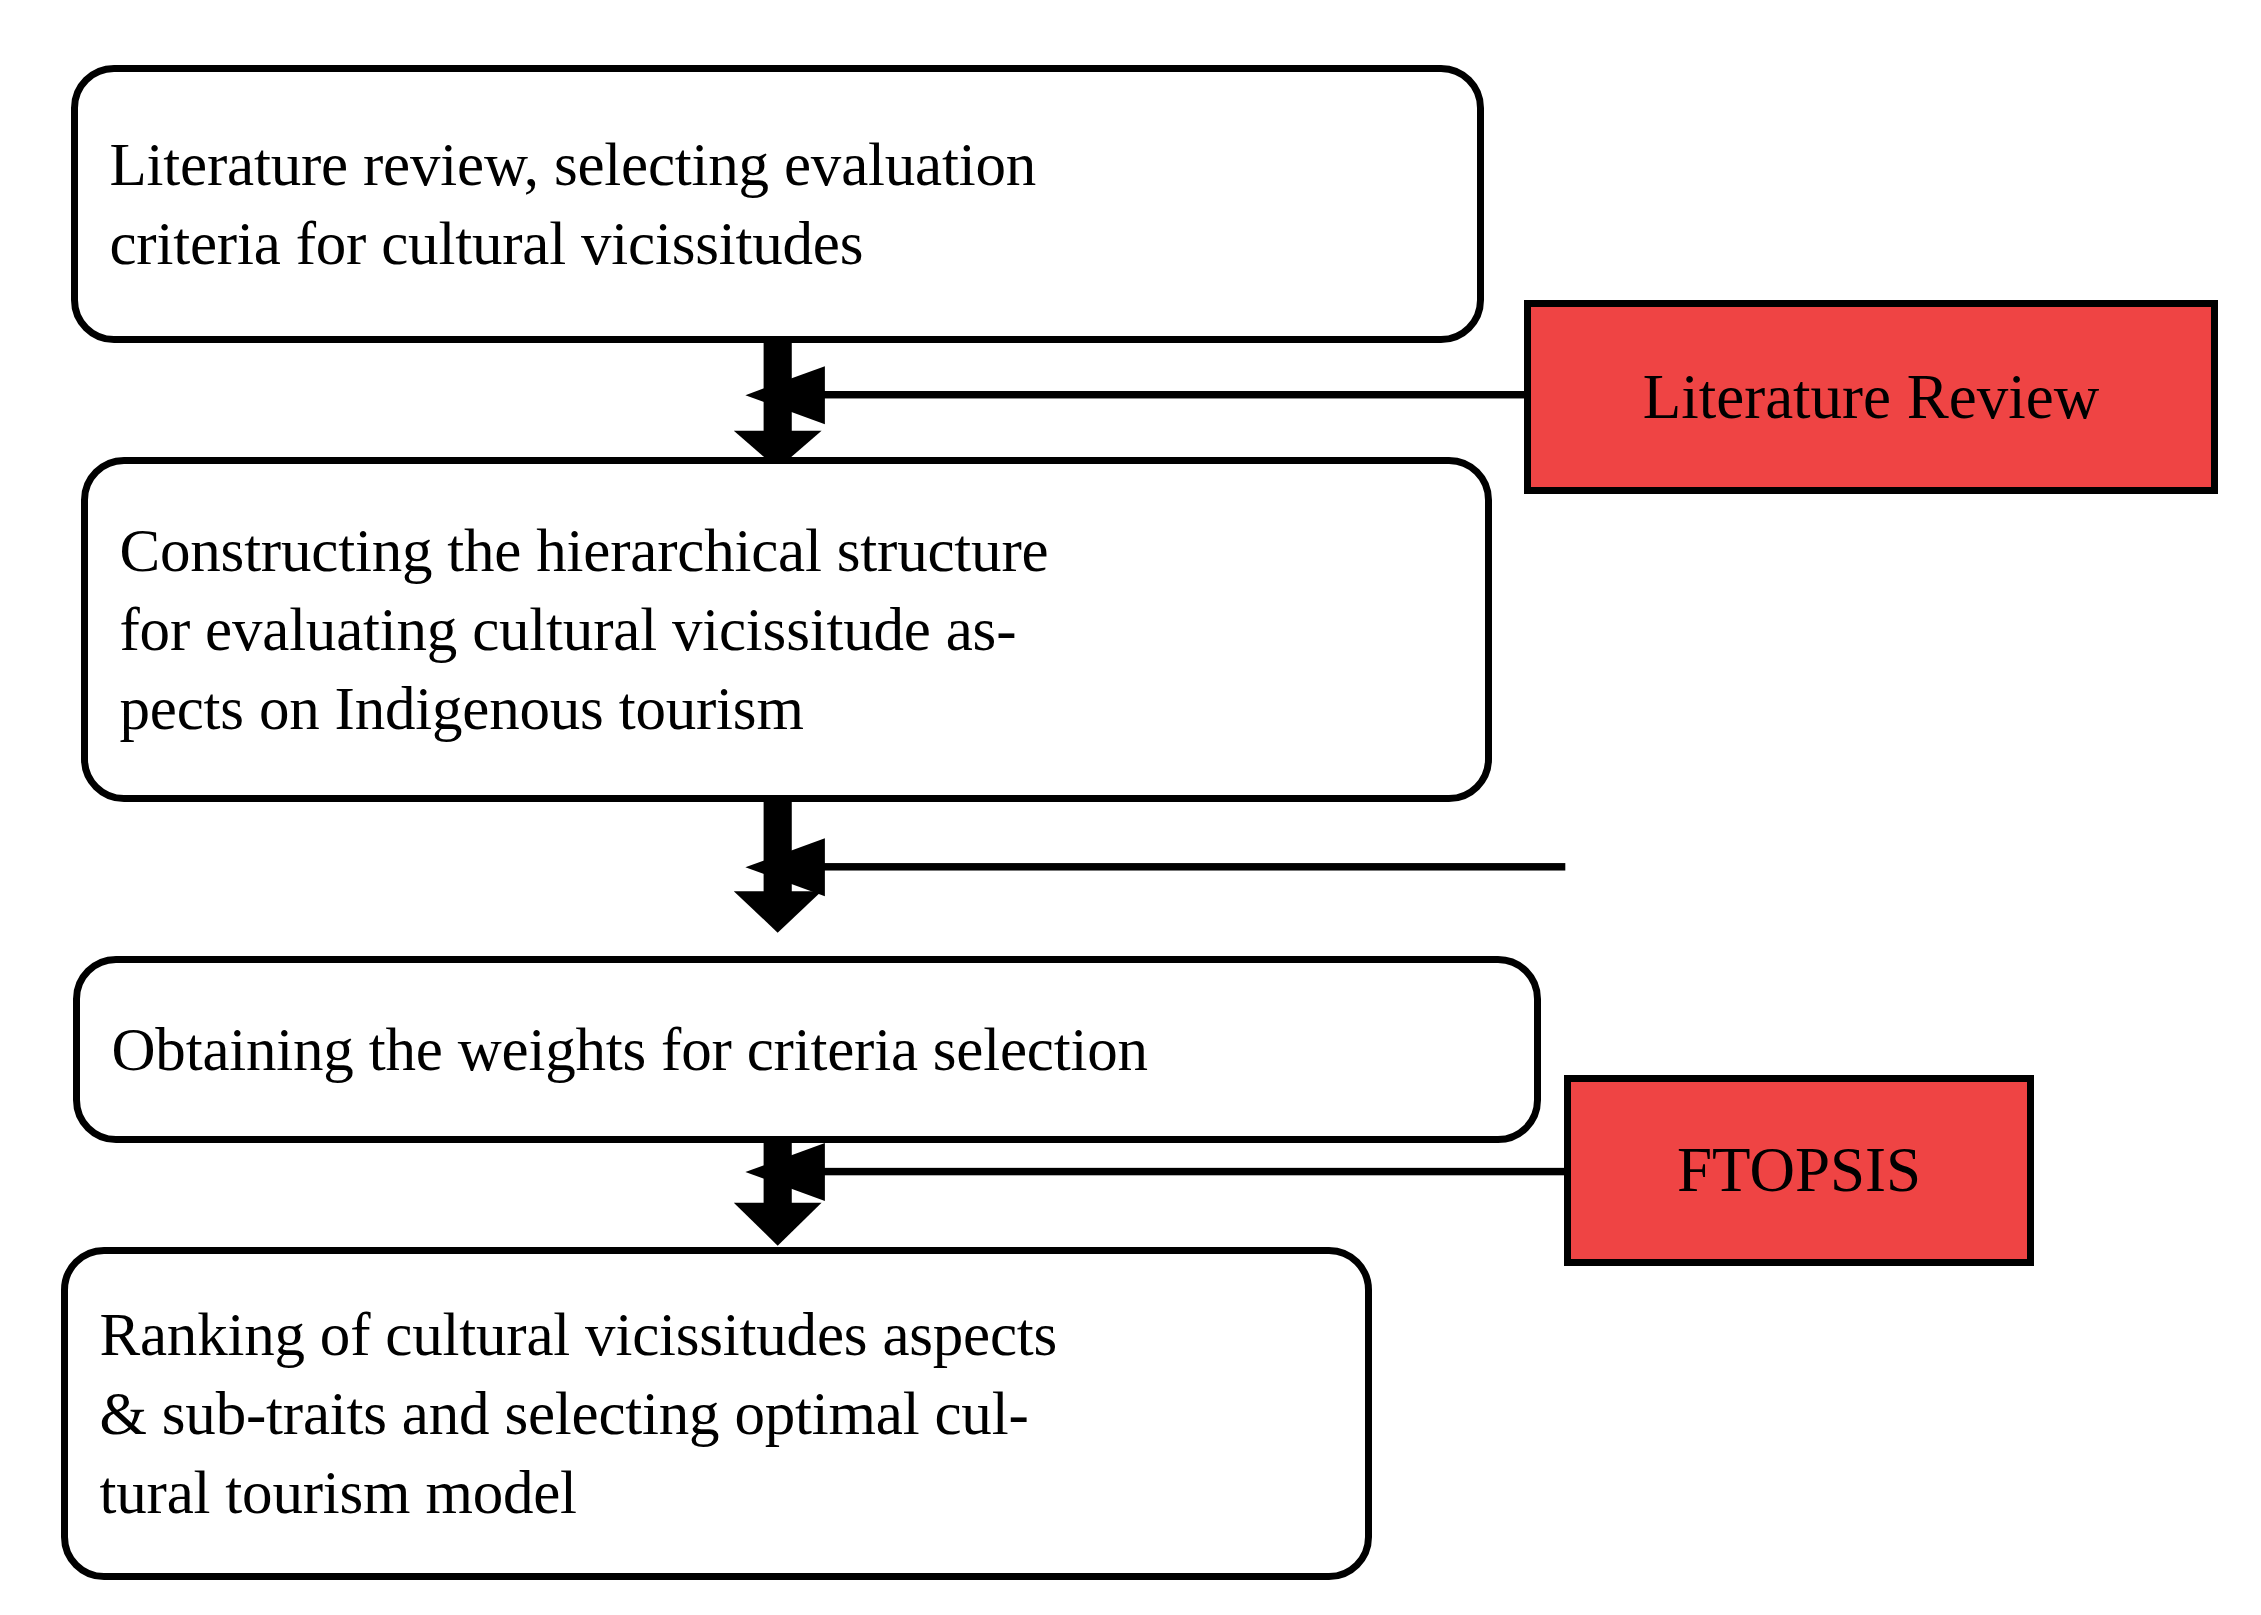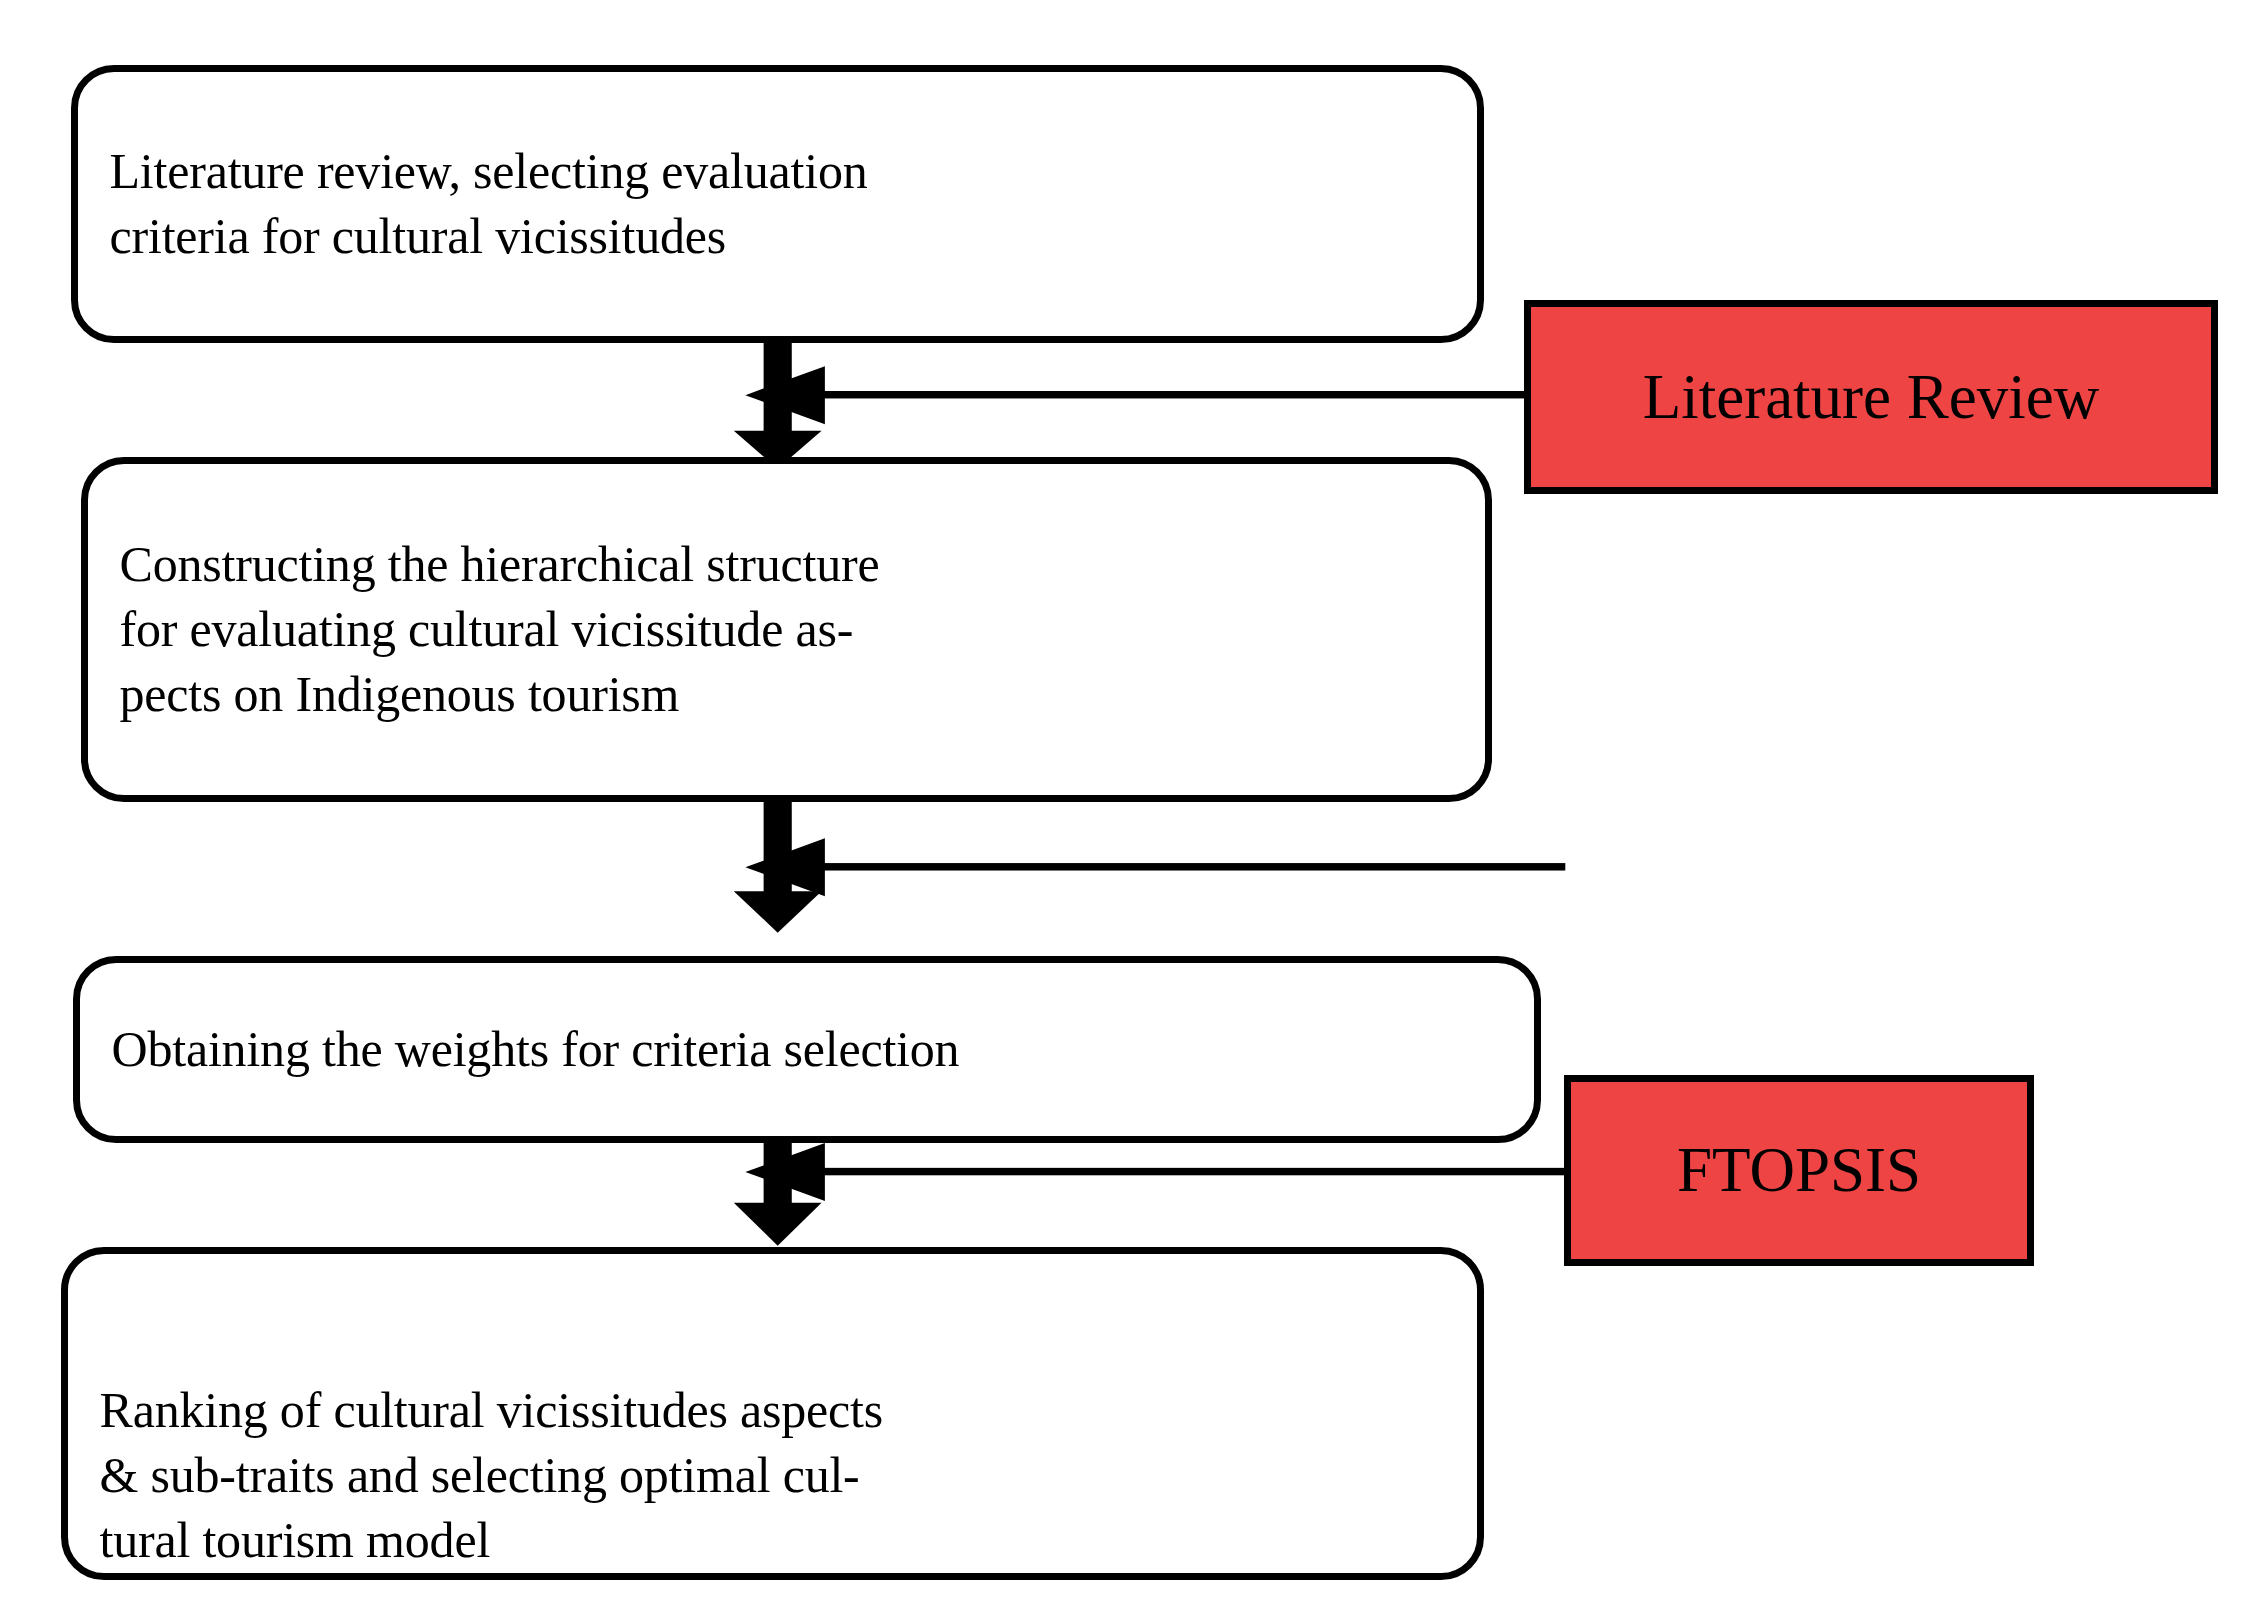--- a/index.html
+++ b/index.html
@@ -23,31 +23,31 @@
     box-sizing: border-box;
     border: 7.5px solid #000000;
     border-radius: 43px;
     background: #ffffff;
     display: flex;
     align-items: center;
   }
   .proc-text {
     display: block;
     padding: 0 28px 0 31.5px;
-    font-size: 50px;
+    font-size: 61px;
     line-height: 1.30;
     letter-spacing: -0.2px;
     white-space: pre-line;
     color: #000000;
   }
 
   #box-literature   { left: 71px;  top: 65px;   width: 1413px; height: 278px; }
   #box-hierarchy    { left: 81px;  top: 457px;  width: 1411px; height: 345px; }
   #box-weights      { left: 73px;  top: 944px; width: 1468px; height: 187px; margin-top: 12px; }
-  #box-ranking      { left: 61px;  top: 1247px; width: 1423px; height: 333px; align-items: flex-end; }
+  #box-ranking      { left: 61px;  top: 1247px; width: 1311px; height: 333px; }
 
   
   .method-box {
     position: absolute;
     box-sizing: border-box;
     border: 7.5px solid #000000;
     background: #ef4444;
     display: flex;
     align-items: center;
     justify-content: center;

